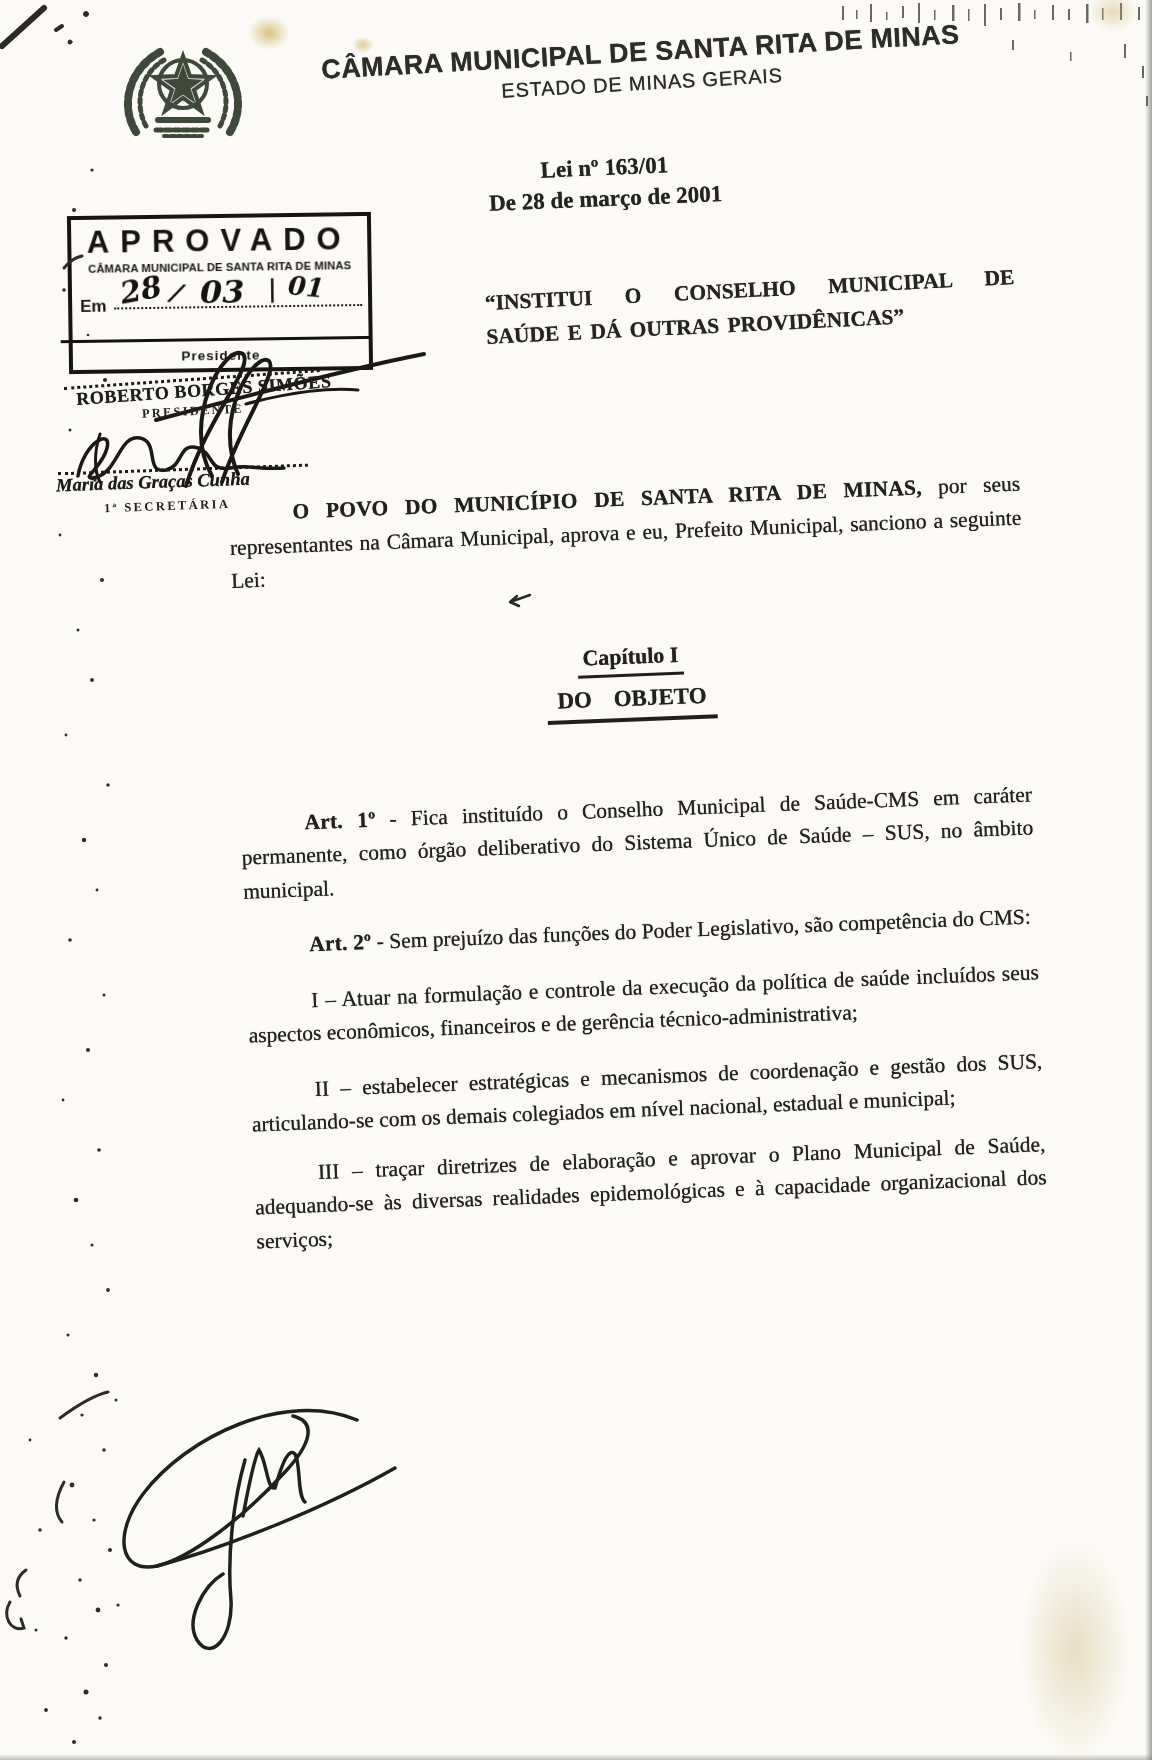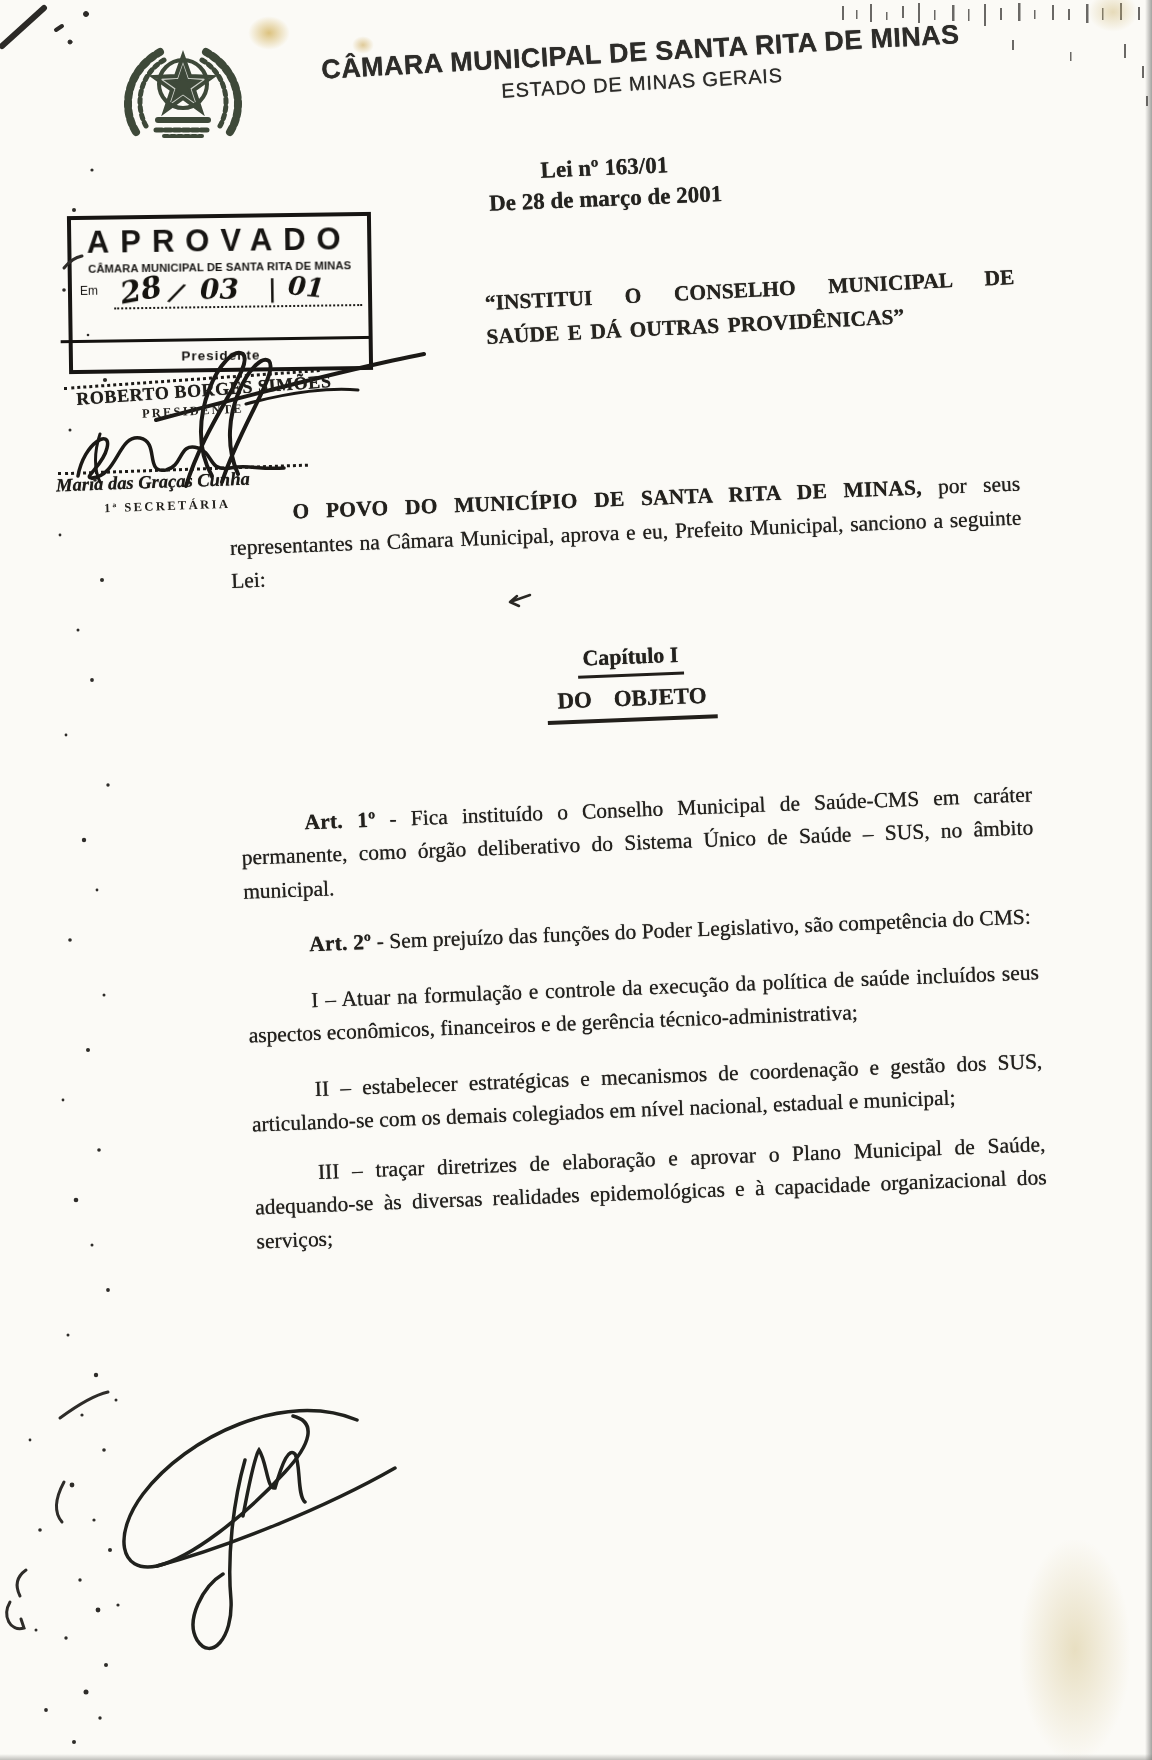--- a/index.html
+++ b/index.html
@@ -24,26 +24,26 @@
   }
   
   .stamp{
     position:absolute;left:68px;top:214px;width:296px;height:150px;
     border:4px solid #171513;transform:rotate(-.8deg);
     font-family:"Liberation Sans",sans-serif;color:#171513;filter:blur(.2px);
   }
   .stamp-title{font-size:31px;font-weight:bold;letter-spacing:11px;text-align:center;margin-top:5px;white-space:nowrap;}
   .stamp-org{font-size:11px;font-weight:bold;white-space:nowrap;text-align:center;margin-top:2px;letter-spacing:.1px;transform:scaleX(1.02);}
   .em-row{position:relative;height:40px;margin-top:2px;}
-  .em-label{position:absolute;left:8px;top:7px;font-size:12px;font-weight:normal;}
+  .em-label{position:absolute;left:8px;top:20px;font-size:17px;font-weight:bold;}
   .em-dots{position:absolute;left:42px;right:6px;bottom:7px;border-bottom:2.5px dotted #1b1916;}
   .hand{font-family:"DejaVu Serif",serif;font-style:italic;font-weight:bold;color:#15130f;}
   .em-day{position:absolute;left:48px;top:-4px;font-size:30px;transform:rotate(-10deg);}
   .em-sep1{position:absolute;left:100px;top:2px;font-size:26px;transform:rotate(18deg);}
-  .em-month{position:absolute;left:128px;top:-2px;font-size:28px;}
+  .em-month{position:absolute;left:128px;top:-2px;font-size:32px;}
   .em-sep2{position:absolute;left:196px;top:0px;font-size:24px;}
   .em-year{position:absolute;left:216px;top:-2px;font-size:26px;transform:rotate(6deg);}
   .stamp-sigline{position:absolute;left:-12px;right:0;bottom:27px;border-top:3px solid #14120f;}
   .stamp-role{position:absolute;left:0;right:0;bottom:5px;text-align:center;font-size:13.5px;font-weight:bold;letter-spacing:1px;}
   .sig-svg{position:absolute;pointer-events:none;}
   .dotline{position:absolute;border-top:3.5px dotted #1c1a17;}
   .president-name{
     position:absolute;left:76px;top:380px;transform:rotate(-4deg);
     font-weight:bold;font-size:18px;letter-spacing:.6px;color:#201e1a;white-space:nowrap;
   }

